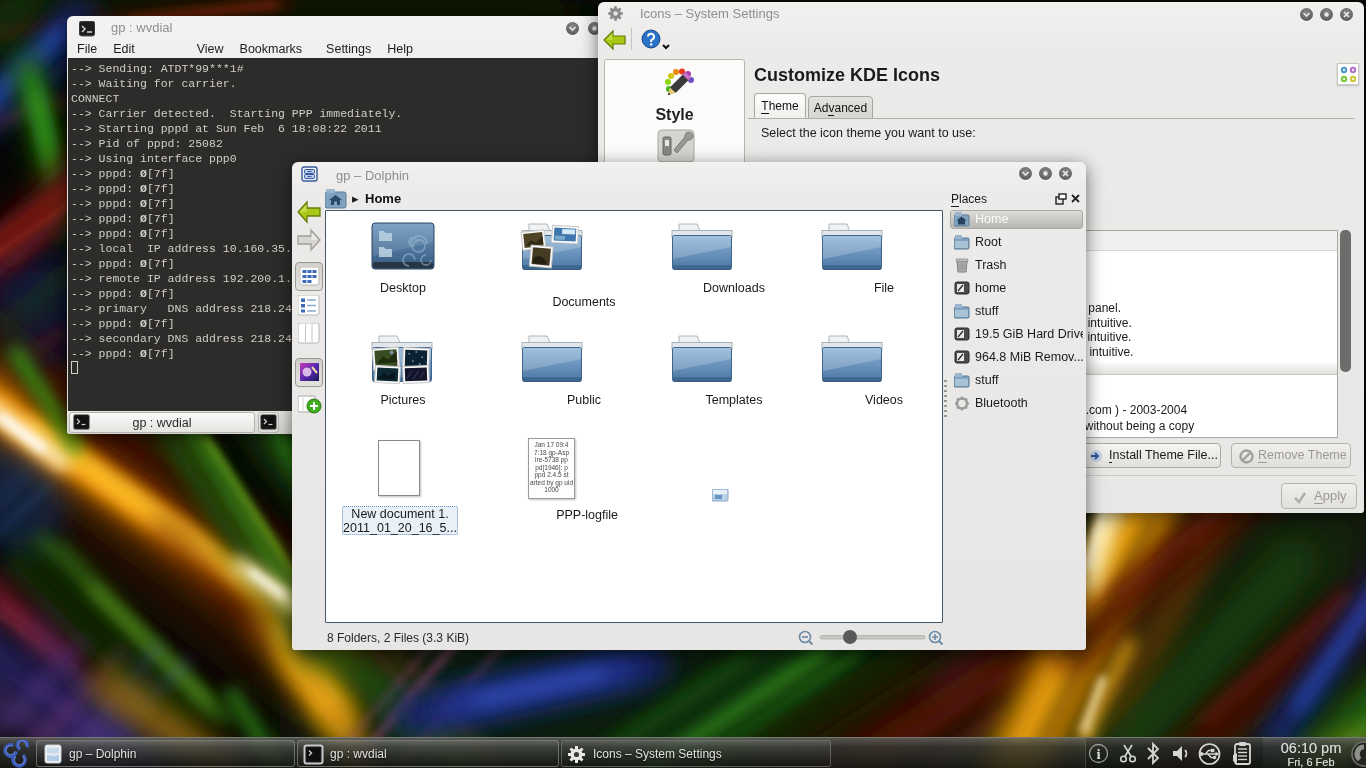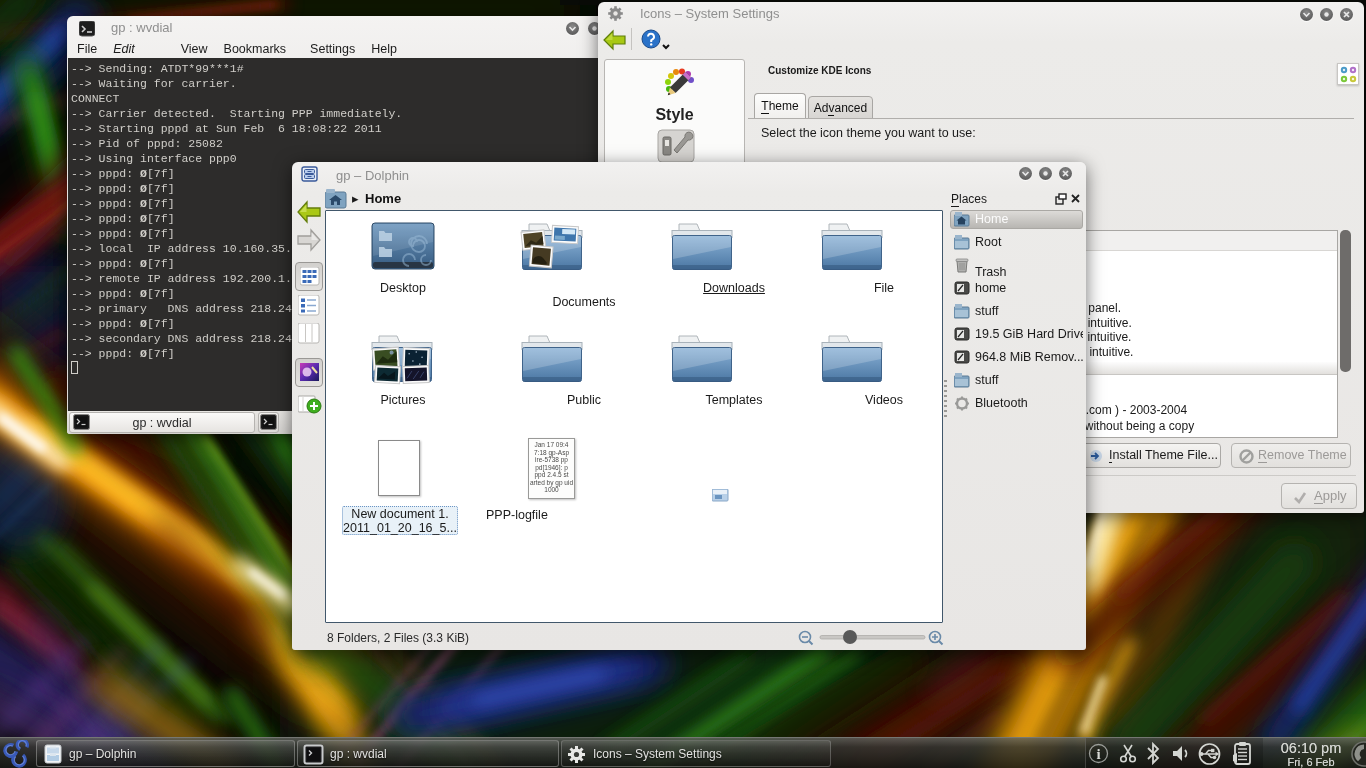--- a/index.html
+++ b/index.html
@@ -167,21 +167,21 @@
   <div class="abs" style="left:12px; top:5px; width:16px; height:16px;">
     <svg width="16" height="16">
         <rect x="0" y="0" width="16" height="15" rx="3" fill="#1d1d1d" stroke="#555" stroke-width="1"></rect>
         <path d="M3,5 l3,3 l-3,3" stroke="#cfcfcf" stroke-width="1.6" fill="none"></path>
         <path d="M8,11 h5" stroke="#cfcfcf" stroke-width="1.6"></path>
       </svg>
   </div>
   <div class="abs titletxt" style="left:44px; top:4px;">gp : wvdial</div>
 
   <div class="abs" style="left:10px; top:26px; font-size:12.5px; color:#1c1c1c; letter-spacing:0;">
-    <span style="margin-right:16px;">File</span><span style="margin-right:0;font-style:italic;">Edit</span><span style="margin-right:16px;margin-left:46px;">View</span><span style="margin-right:24px;">Bookmarks</span><span style="margin-right:16px;">Settings</span><span>Help</span>
+    <span style="margin-right:16px;">File</span><span style="margin-right:16px;">Edit</span><span style="margin-right:16px;margin-left:46px;">View</span><span style="margin-right:24px;">Bookmarks</span><span style="margin-right:16px;">Settings</span><span>Help</span>
   </div>
 
   <pre class="abs" style="left:1px; top:42px; width:543px; height:353px; background:#2d2c2b;
        font-family:'Liberation Mono', monospace; font-size:11.5px; line-height:15px; color:#d0cec9; padding:3px 0 0 3px; overflow:hidden;">--&gt; Sending: ATDT*99***1#
 --&gt; Waiting for carrier.
 CONNECT
 --&gt; Carrier detected.  Starting PPP immediately.
 --&gt; Starting pppd at Sun Feb  6 18:08:22 2011
 --&gt; Pid of pppd: 25082
 --&gt; Using interface ppp0
@@ -306,21 +306,21 @@
     </svg>
     <div class="abs" style="left:0;top:46px;width:100%;text-align:center;font-size:16px;font-weight:bold;color:#222;">Style</div>
     <svg class="abs" style="left:52px;top:69px;" width="38" height="34" viewBox="0 0 38 34">
         <rect x="1" y="1" width="36" height="32" rx="4" fill="#d6d4d1" stroke="#a8a6a3"></rect>
         <rect x="6" y="8" width="8" height="18" rx="1.5" fill="#8a8884" stroke="#6a6864"></rect>
         <rect x="8" y="11" width="4" height="6" fill="#e8e6e2"></rect>
         <path d="M20,24 L31,11 a4,4 0 1 0 -3,-3 L17,21 z" fill="#9a9894" stroke="#7a7874"></path>
       </svg>
   </div>
 
-  <div class="abs" style="left:170px; top:63px; font-size:10px; font-weight:bold; color:#1a1a1a;">Customize KDE Icons</div>
+  <div class="abs" style="left:156px; top:63px; font-size:18px; font-weight:bold; color:#1a1a1a;">Customize KDE Icons</div>
 
   <div class="abs" style="left:156px; top:91px; width:52px; height:26px; background:linear-gradient(#fdfdfc,#f0efed); border:1px solid #a8a6a3; border-bottom:none; border-radius:4px 4px 0 0; font-size:12px; text-align:center; line-height:24px; color:#111;"><span style="border-bottom:1px solid #111;">T</span>heme</div>
   <div class="abs" style="left:210px; top:94px; width:65px; height:23px; background:linear-gradient(#e4e2df,#d8d6d3); border:1px solid #a8a6a3; border-radius:4px 4px 0 0; font-size:12px; text-align:center; line-height:22px; color:#111;">Ad<span style="border-bottom:1px solid #111;">v</span>anced</div>
 
   <div class="abs" style="left:150px; top:116px; width:606px; height:1px; background:#b0aeab;"></div>
   <div class="abs" style="left:163px; top:124px; font-size:12.5px; color:#1a1a1a;">Select the icon theme you want to use:</div>
 
   <div class="abs" style="left:160px; top:228px; width:580px; height:208px; background:#fff; border:1px solid #a8a6a3;">
     <div class="abs" style="left:0;top:0;width:100%;height:20px;background:#f1f0ef;border-bottom:1px solid #d8d6d3;"></div>
     <div class="abs lfrag" style="left:203px; top:70px;">You have arrived at the panel.</div>
@@ -546,21 +546,21 @@
       <g transform="rotate(5 22 38)">
           <rect x="10" y="25" width="22" height="21" fill="#fdfdfd" stroke="#c8c8c8"></rect>
           <rect x="12" y="27" width="18" height="17" fill="#453a22"></rect>
           <path d="M13,40 a6,6 0 0 1 10,-3 l4,4 v2 h-14z" fill="#241f10"></path>
         </g>
     </svg>
     <div class="abs" style="left:196px;top:84px;width:124px;text-align:center;">Documents</div>
     <svg class="abs" style="left:344px;top:10px;" width="64" height="52">
         <use href="#folderSym"></use>
       </svg>
-    <div class="abs" style="left:346px;top:70px;width:124px;text-align:center;text-decoration:underline;">Downloads</div>
+    <div class="abs" style="left:346px;top:70px;width:124px;text-align:center;">Downloads</div>
     <svg class="abs" style="left:494px;top:10px;" width="64" height="52">
         <use href="#folderSym"></use>
       </svg>
     <div class="abs" style="left:496px;top:70px;width:124px;text-align:center;">File</div>
 
     <svg class="abs" style="left:44px;top:122px;" width="64" height="52">
         <use href="#folderSym"></use>
       <g transform="rotate(-4 16 26)">
           <rect x="3" y="15" width="26" height="21" fill="#fbfbfb" stroke="#c8c8c8"></rect>
           <rect x="5" y="17" width="22" height="17" fill="#394d22"></rect>
@@ -606,21 +606,21 @@
         <use href="#folderSym"></use>
       </svg>
     <div class="abs" style="left:496px;top:182px;width:124px;text-align:center;">Videos</div>
 
     <div class="abs" style="left:52px;top:229px;width:42px;height:56px;background:#fff;border:1px solid #8a8a8a;box-shadow:1px 1px 2px rgba(0,0,0,.25);"></div>
     <div class="abs" style="left:16px;top:295px;width:116px;height:29px;background:rgba(205,223,240,.45);border:1px dotted #6a94c4;border-radius:2px;text-align:center;line-height:14px;">New document 1.<br>2011_01_20_16_5...</div>
 
     <div class="abs" style="left:202px;top:227px;width:47px;height:61px;background:#fdfdfc;border:1px solid #9a9a98;box-shadow:1px 1px 2px rgba(0,0,0,.25);overflow:hidden;">
       <div style="font-size:6.5px;line-height:7.5px;color:#4a4a48;padding:2px 1px;text-align:center;">Jan 17 09:4 7:18 gp-Asp ire-5738 pp pd[1946]: p ppd 2.4.5 st arted by gp uid 1000</div>
     </div>
-    <div class="abs" style="left:160px;top:297px;width:132px;text-align:left;">PPP-logfile</div>
+    <div class="abs" style="left:160px;top:297px;width:132px;text-align:right;">PPP-logfile</div>
 
     <svg class="abs" style="left:386px;top:278px;" width="17" height="13">
         <rect width="16" height="12" rx="1" fill="#b8d0e8" stroke="#8aa8c8"></rect>
         <rect x="1" y="1" width="14" height="4" fill="#e8f0f8"></rect>
         <rect x="3" y="6" width="7" height="4" fill="#6a94c0"></rect>
       </svg>
   </div>
 
   <div class="abs" style="left:652px; top:218px; width:3px; height:40px; background:repeating-linear-gradient(#9a9894 0 2px, transparent 2px 5px);"></div>
   <div class="abs" style="left:657px; top:26px; width:134px; height:435px; font-size:12.5px; color:#1a1a1a; white-space:nowrap; overflow:hidden;">
@@ -649,21 +649,21 @@
         <path d="M2,4 h10 l-1,11 h-8 z" fill="#b0b0ae" stroke="#7a7a78"></path>
         <rect x="1" y="2" width="12" height="2.4" rx="1" fill="#c8c8c6" stroke="#7a7a78" stroke-width=".7"></rect>
         <path d="M5,6 v7 M7,6 v7 M9,6 v7" stroke="#8a8a88" stroke-width=".8"></path>
       </svg>
     <div class="abs" style="left:26px;top:93px;">home</div>
     <svg class="abs" style="left:5px;top:93px;" width="16" height="14">
         <rect x="1" y="1" width="14" height="12" rx="2" fill="#4a4a48" stroke="#2a2a28"></rect>
         <rect x="3" y="3" width="7" height="8" fill="#e8e8e6"></rect>
         <path d="M4,10 l5,-6" stroke="#222" stroke-width="1.2"></path>
       </svg>
-    <div class="abs" style="left:26px;top:77px;">Trash</div>
+    <div class="abs" style="left:26px;top:70px;">Trash</div>
     <svg class="abs" style="left:5px;top:116px;" width="16" height="15">
         <rect x="0" y="3" width="15" height="11" rx="1" fill="#7fa3c0" stroke="#5a7a95"></rect>
         <rect x="1" y="0" width="7" height="4" fill="#9ab5cc"></rect>
         <path d="M1,6 h13 v7 h-13 z" fill="#a8c2d6"></path>
       </svg>
     <div class="abs" style="left:26px;top:116px;">stuff</div>
     <svg class="abs" style="left:5px;top:139px;" width="16" height="14">
         <rect x="1" y="1" width="14" height="12" rx="2" fill="#4a4a48" stroke="#2a2a28"></rect>
         <rect x="3" y="3" width="7" height="8" fill="#e8e8e6"></rect>
         <path d="M4,10 l5,-6" stroke="#222" stroke-width="1.2"></path>

